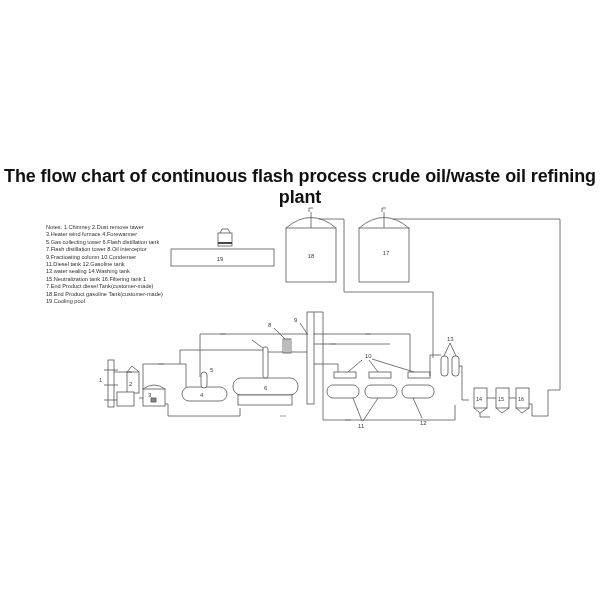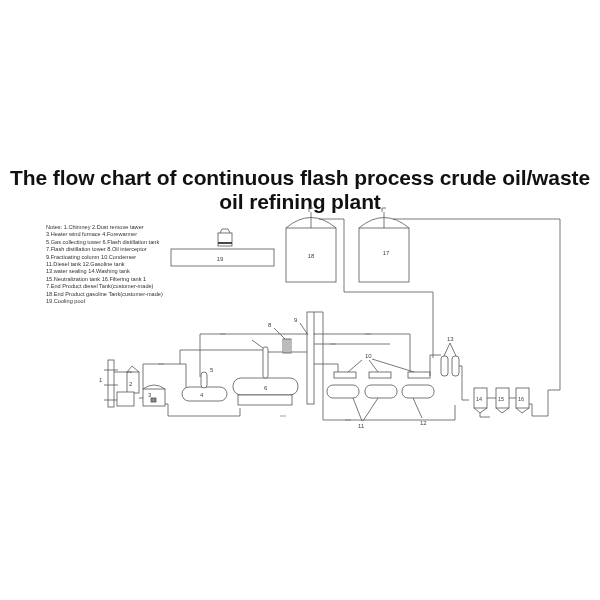--- a/index.html
+++ b/index.html
@@ -1,17 +1,17 @@
 <!DOCTYPE html>
 <html><head>
 <meta charset="utf-8">
 <style>
   html, body { margin: 0; padding: 0; background: #ffffff; }
   body { width: 600px; height: 600px; position: relative; overflow: hidden; font-family: "Liberation Sans", sans-serif; }
-  .title { position: absolute; left: 0; top: 166px; width: 600px; text-align: center; font-weight: bold; font-size: 21px; color: #111; letter-spacing: -0.1px; }
+  .title { position: absolute; left: 0; top: 166px; width: 600px; text-align: center; font-weight: bold; font-size: 18px; color: #111; letter-spacing: -0.1px; }
   .notes { position: absolute; left: 46px; top: 224px; font-size: 5.6px; line-height: 7.4px; color: #333; }
   .notes div { white-space: nowrap; }
   svg.diagram { position: absolute; left: 0; top: 0; }
   svg text { font-family: "Liberation Sans", sans-serif; fill: #444; }
 </style>
 </head>
 <body>
 
 <div class="title">The flow chart of continuous flash process crude oil/waste oil refining plant</div>
 

